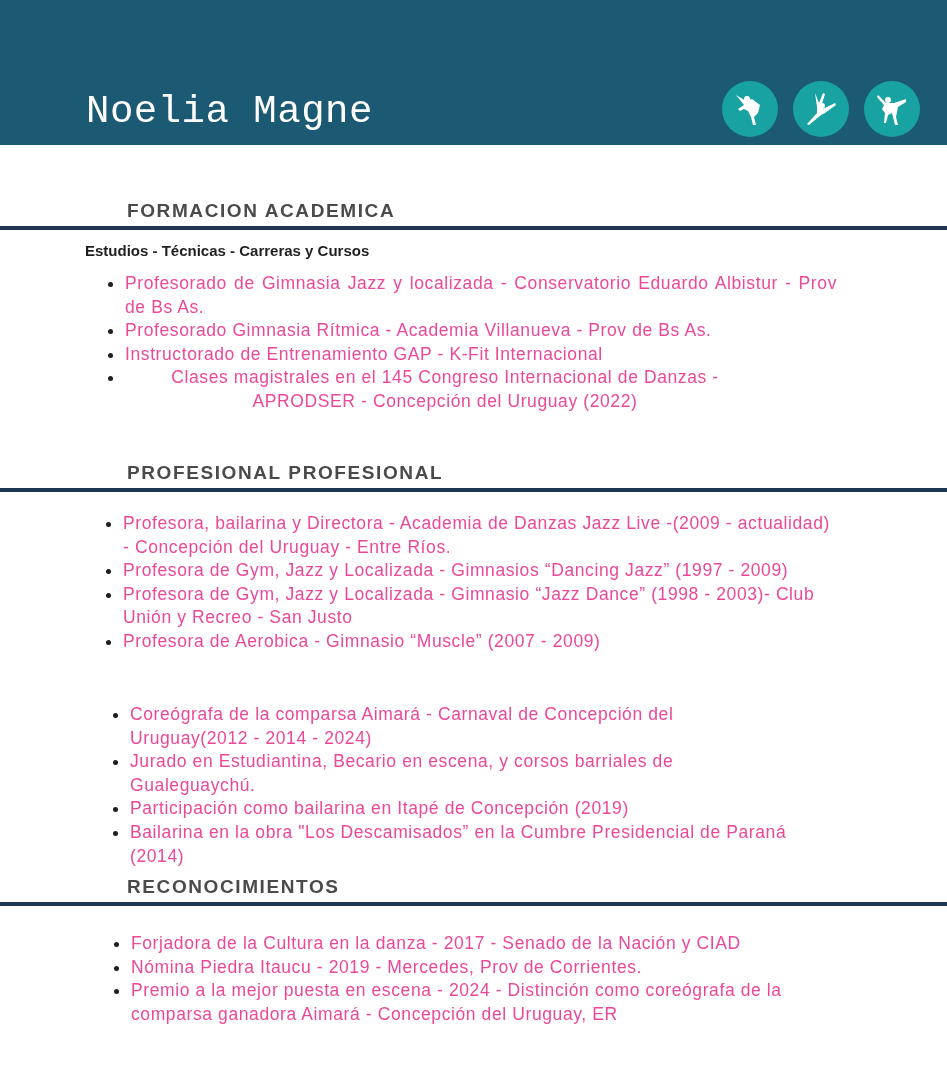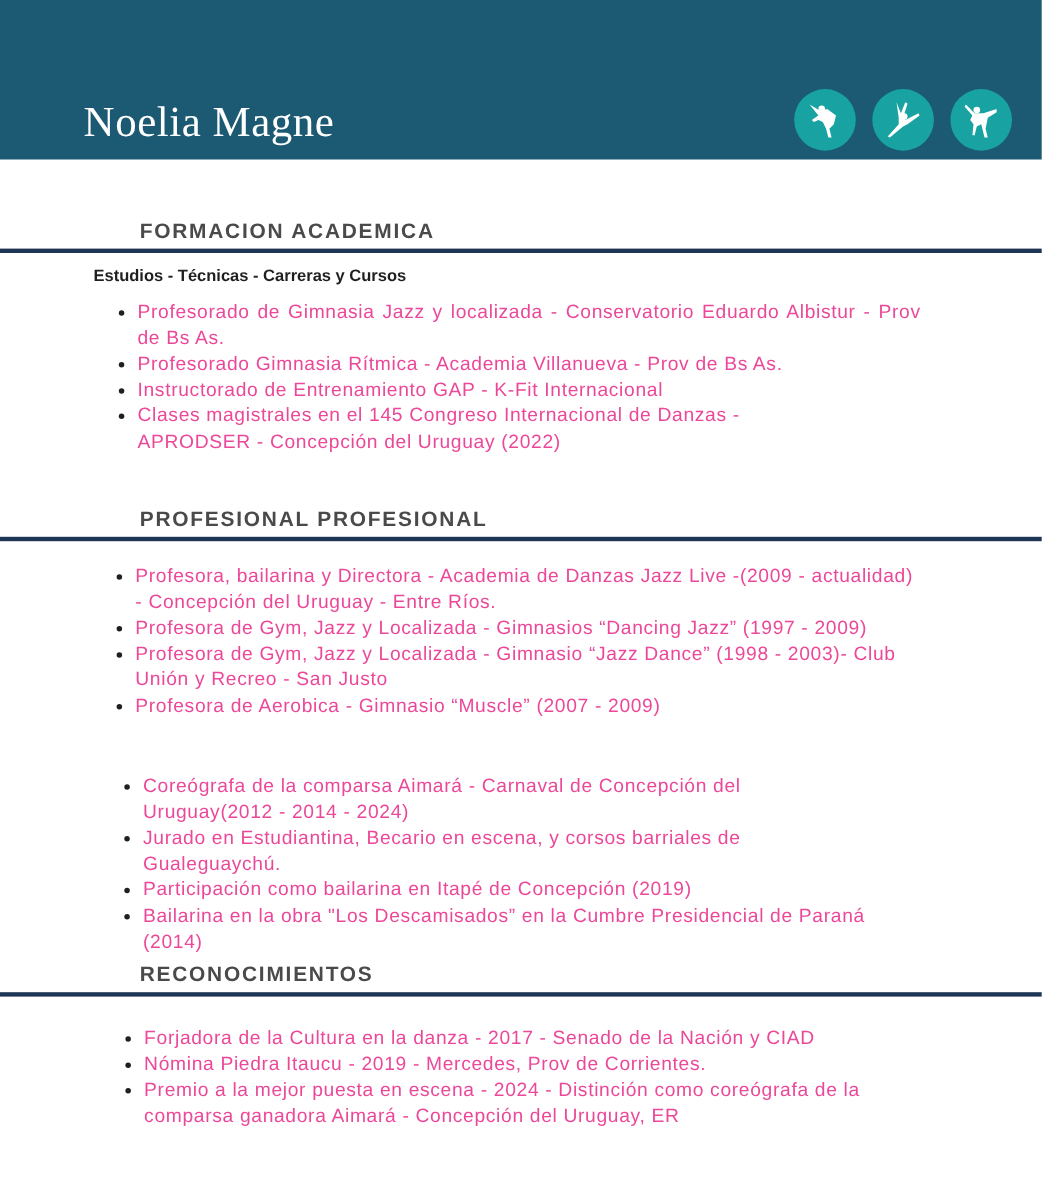--- a/index.html
+++ b/index.html
@@ -4,22 +4,22 @@
 <style>
   html, body { margin: 0; padding: 0; }
   body {
     width: 947px; height: 1074px; background: #ffffff; position: relative; overflow: hidden;
     font-family: "Liberation Sans", "DejaVu Sans", sans-serif; color: #1f1f1f;
   }
   .header {
     position: absolute; left: 0; top: 0; width: 947px; height: 145px; background: #1b5a72;
   }
   .name {
-    position: absolute; left: 76px; top: 88px; font-size: 39px; color: #ffffff;
-    font-family: Liberation Serif, serif; font-weight: normal; letter-spacing: 0.5px;
+    position: absolute; left: 86px; top: 88px; font-size: 39px; color: #ffffff;
+    font-family: Liberation Mono, monospace; font-weight: normal; letter-spacing: 0.5px;
     line-height: 48px;
   }
   .icons { position: absolute; top: 81px; left: 722px; display: flex; gap: 15px; }
   .icon-circle {
     width: 56px; height: 56px; border-radius: 50%; background: #18a2a2;
     display: flex; align-items: center; justify-content: center;
   }
   .section-title {
     position: absolute; left: 79px; font-size: 19px; font-weight: bold; color: #4a4a4a;
     letter-spacing: 1.6px; font-family: "Liberation Sans", sans-serif; margin-left: 48px;
@@ -68,21 +68,21 @@
   </div>
 </div>
 
 <div class="section-title" style="top:200px;">FORMACION ACADEMICA</div>
 <div class="rule" style="top:226px;"></div>
 <div class="subtitle">Estudios - Técnicas - Carreras y Cursos</div>
 <ul class="list justify" style="left:125px; top:272px; width:712px;">
   <li>Profesorado de Gimnasia Jazz y localizada - Conservatorio Eduardo Albistur - Prov de Bs As.</li>
   <li>Profesorado Gimnasia Rítmica - Academia Villanueva - Prov de Bs As.</li>
   <li>Instructorado de Entrenamiento GAP  - K-Fit Internacional</li>
-  <li style="width:640px;">Clases magistrales  en el 145 Congreso Internacional de Danzas - APRODSER - Concepción del Uruguay (2022)</li>
+  <li style="width:640px;text-align:center;">Clases magistrales  en el 145 Congreso Internacional de Danzas - APRODSER - Concepción del Uruguay (2022)</li>
 </ul>
 
 <div class="section-title" style="top:462px;">PROFESIONAL PROFESIONAL</div>
 <div class="rule" style="top:488px;"></div>
 <ul class="list" style="left:123px; top:512px; width:750px;">
   <li style="width:710px;">Profesora, bailarina y Directora - Academia de Danzas Jazz Live -(2009 - actualidad) - Concepción del Uruguay - Entre Ríos.</li>
   <li>Profesora de Gym, Jazz y Localizada - Gimnasios “Dancing Jazz” (1997 - 2009)</li>
   <li style="width:735px;">Profesora de Gym, Jazz y Localizada - Gimnasio “Jazz Dance” (1998 - 2003)- Club Unión y Recreo - San Justo</li>
   <li>Profesora de Aerobica - Gimnasio “Muscle” (2007 - 2009)</li>
 </ul>

